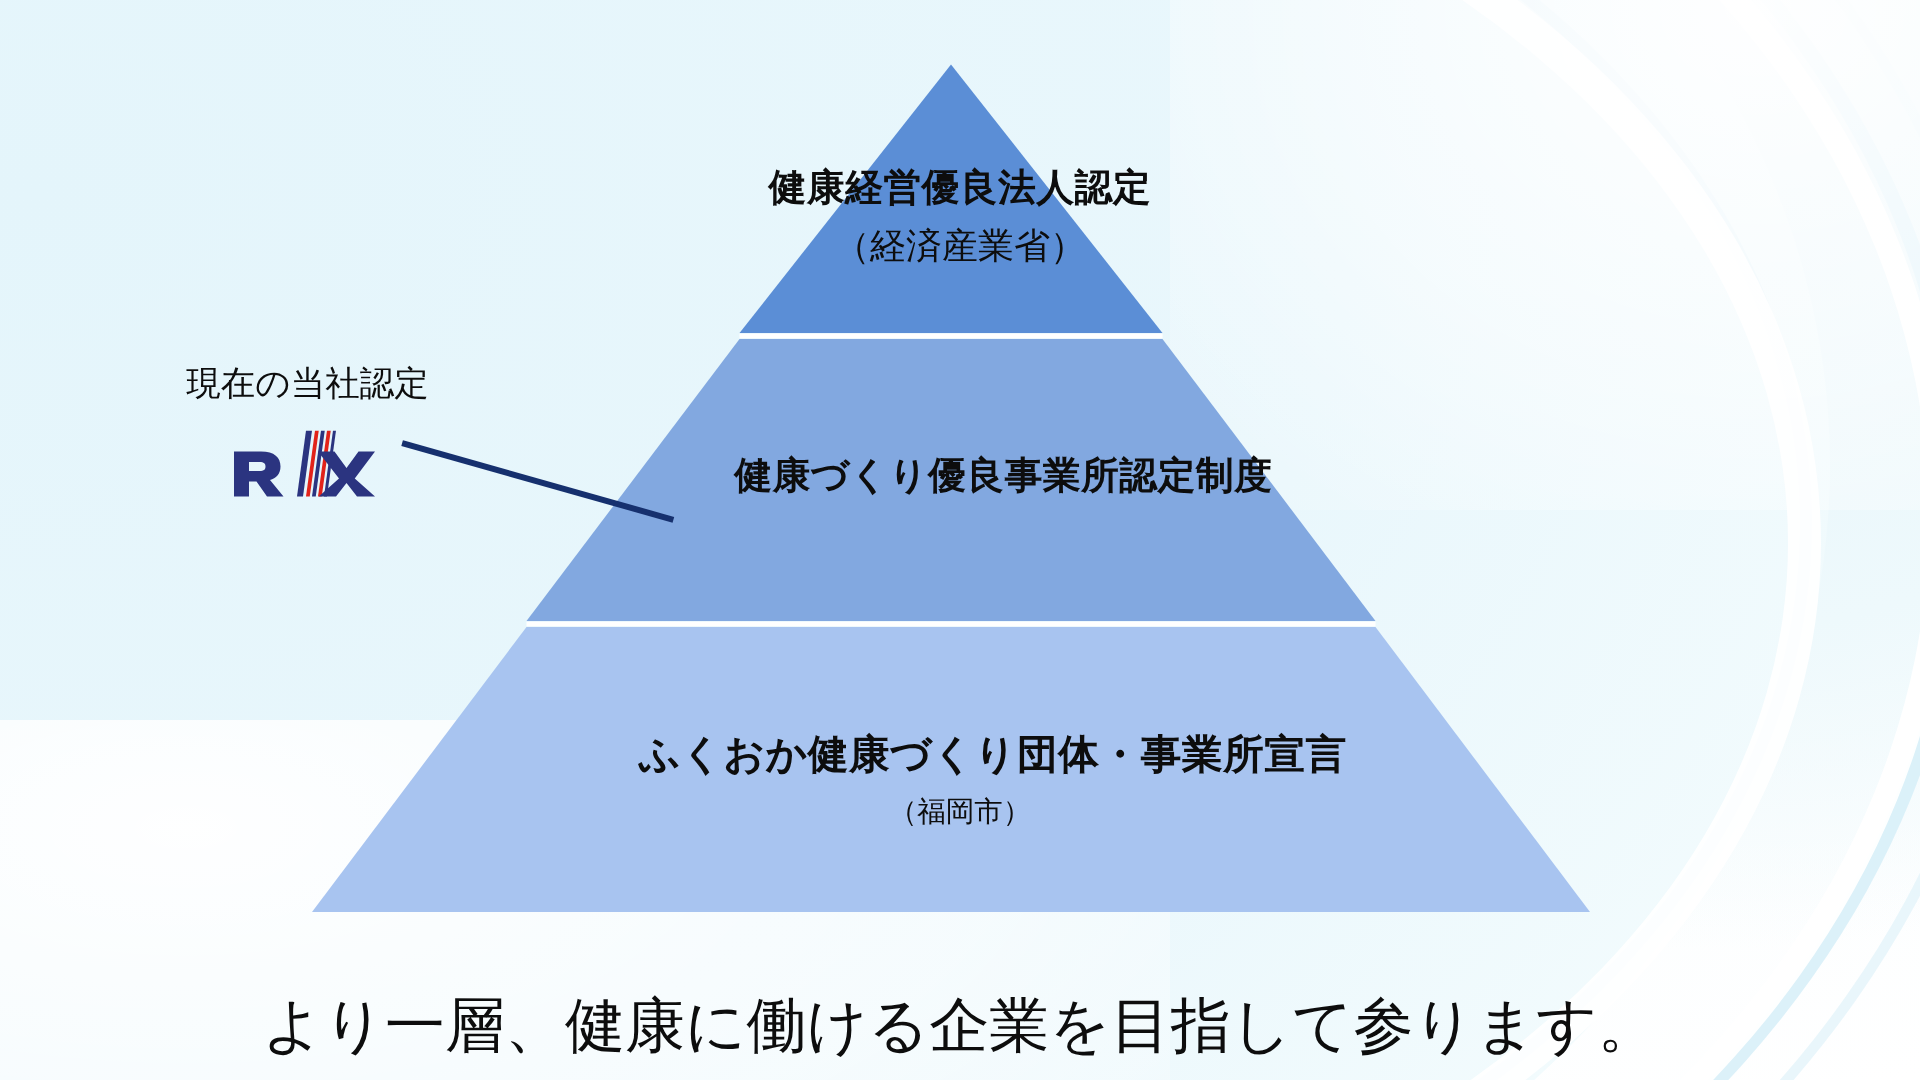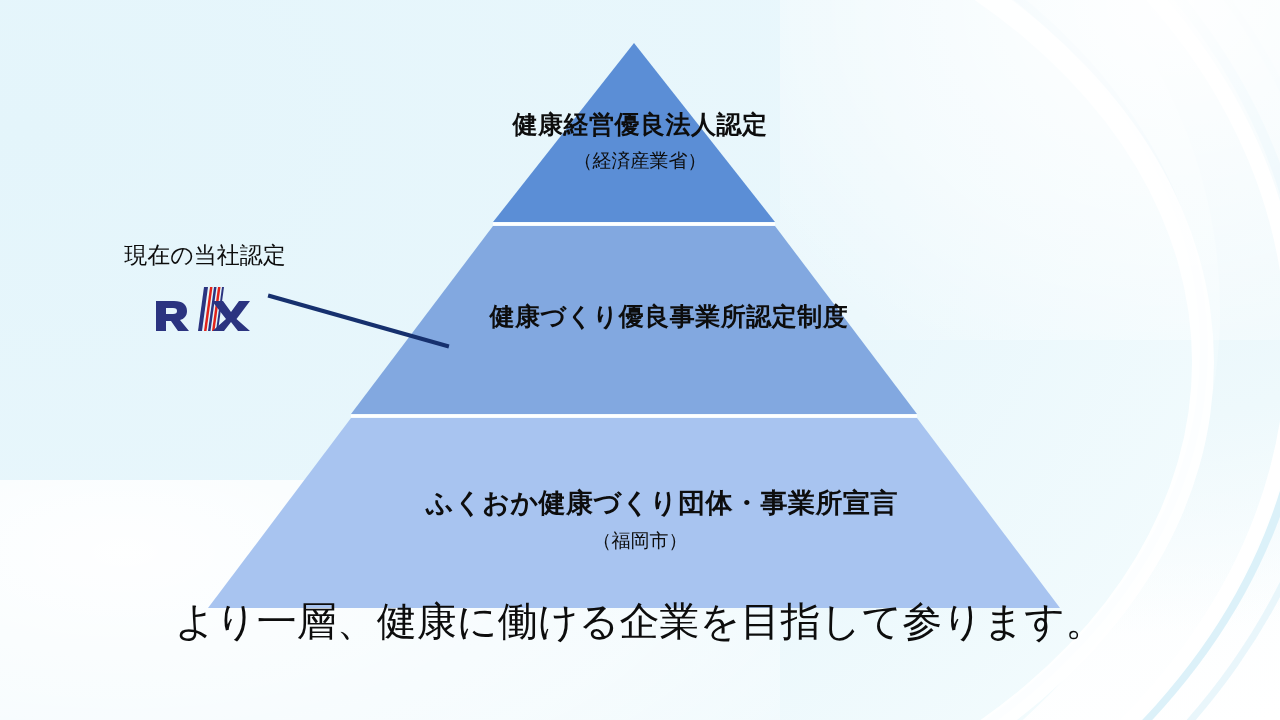--- a/index.html
+++ b/index.html
@@ -149,21 +149,21 @@
   }
   .tier-head {
     font-weight: bold;
     white-space: nowrap;
   }
   .tier-sub {
     white-space: nowrap;
   }
   #tier-top-text   { top: 108px; }
   #tier-top-text .tier-head { font-size: 25px; letter-spacing: .5px; }
-  #tier-top-text .tier-sub  { font-size: 19px; margin-top: 7px; }
+  #tier-top-text .tier-sub  { font-size: 24px; margin-top: 7px; }
 
   #tier-mid-text   { top: 300px; padding-left: 29px; }
   #tier-mid-text .tier-head { font-size: 25px; letter-spacing: .5px; }
   #tier-mid-text .tier-sub  { font-size: 19px; margin-top: 7px; }
 
   #tier-bot-text   { top: 485px; }
   #tier-bot-text .tier-head { font-size: 27px; letter-spacing: .5px; padding-left: 44px; }
   #tier-bot-text .tier-sub  { font-size: 19px; margin-top: 7px; }
 
   
@@ -195,21 +195,21 @@
     top: 280px;
     width: 220px;
     height: 90px;
     pointer-events: none;
   }
 
   
   #caption {
     position: absolute;
     left: 0;
-    top: 594px;
+    top: 656px;
     width: 1280px;
     text-align: center;
     color: #0d0d0d;
     font-size: 40px;
     letter-spacing: 0px;
     white-space: nowrap;
   }
 </style>
 </head>
 <body>

